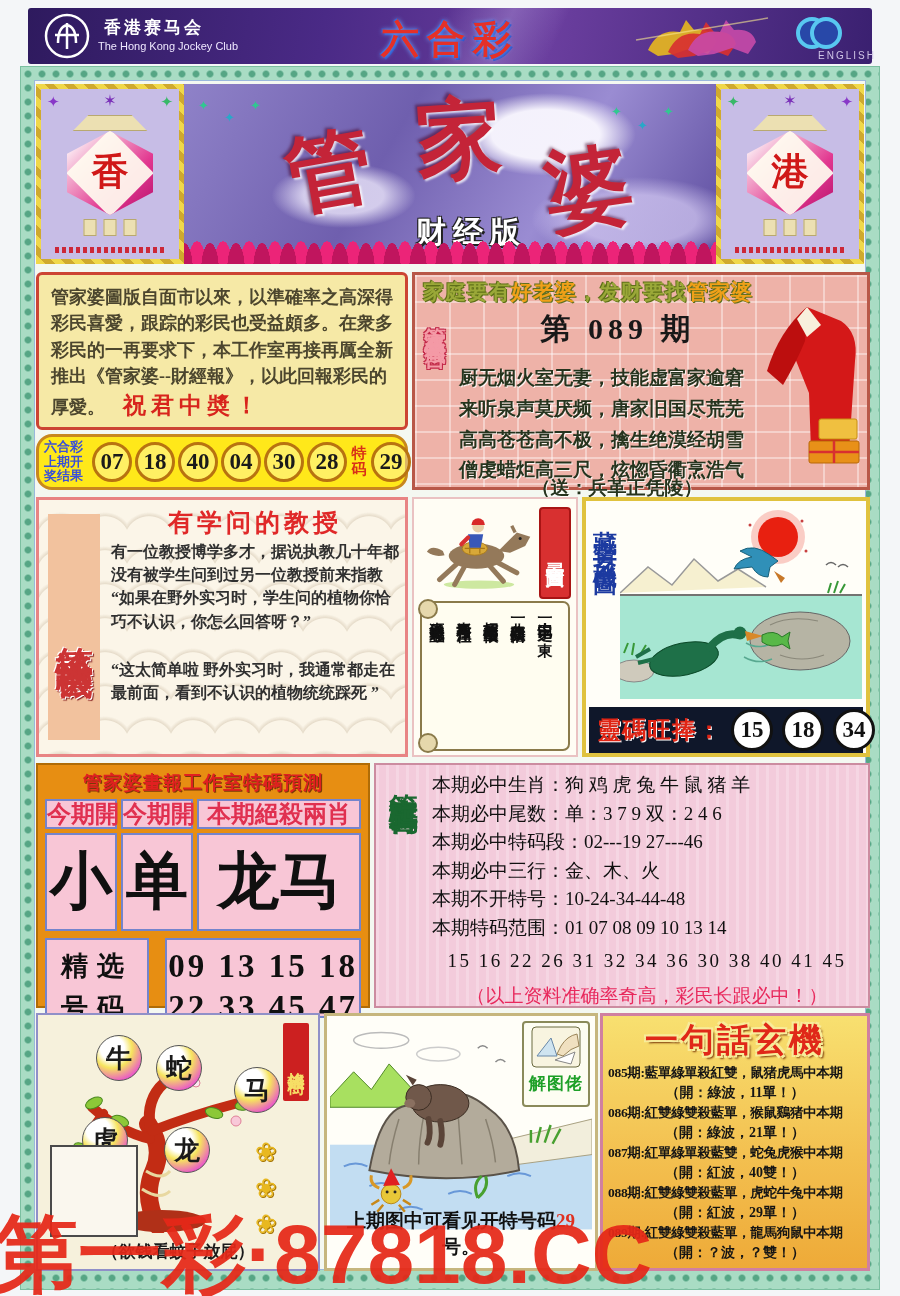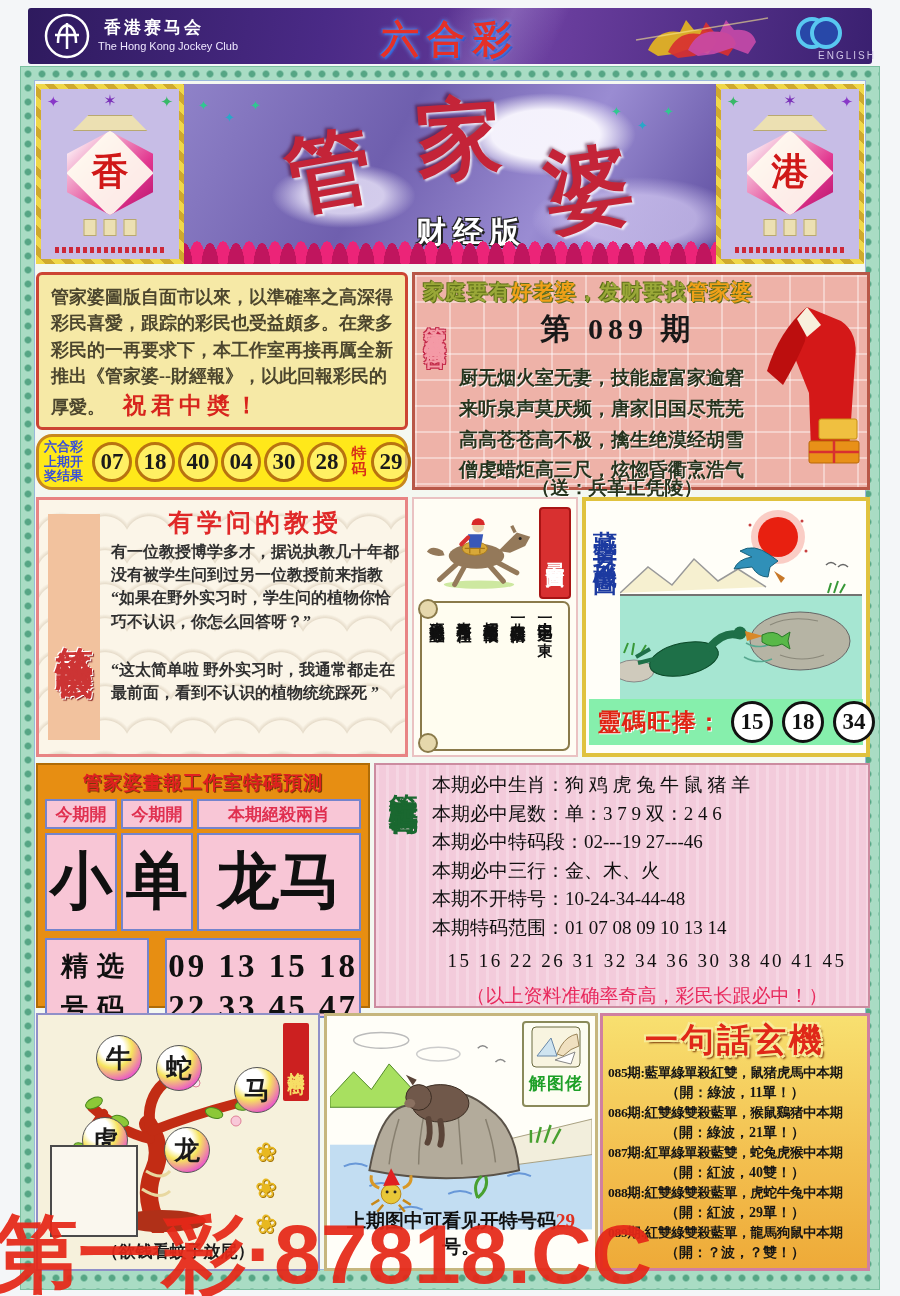--- a/index.html
+++ b/index.html
@@ -141,35 +141,35 @@
   .scroll::before{top:-4px;} .scroll::after{bottom:-4px;}
   .scroll-text{position:absolute;inset:7px 10px;writing-mode:vertical-rl;}
   .scroll-text div{font-size:15px;font-weight:bold;color:#101010;line-height:1.8;letter-spacing:1px;}
 
   
   .hidden-box{left:582px;top:497px;width:288px;height:260px;box-sizing:border-box;
     border:4px solid #e0c23e;background:#fffef8;}
   .hidden-side{position:absolute;left:3px;top:10px;writing-mode:vertical-rl;
     font-size:24px;font-weight:bold;color:#1c3aa0;letter-spacing:11px;}
   .sea-art{position:absolute;left:34px;top:4px;width:242px;height:196px;}
-  .lucky-strip{position:absolute;left:3px;right:3px;bottom:8px;height:46px;background:#86efac;
+  .lucky-strip{position:absolute;left:3px;right:3px;bottom:0;height:46px;background:#0f172a;
     display:flex;align-items:center;gap:9px;padding:0 8px;box-sizing:border-box;}
   .lucky-label{color:#e02414;font-size:24px;font-weight:bold;letter-spacing:1px;
     text-shadow:1px 1px 0 #fff;white-space:nowrap;}
   .lucky-ball{width:36px;height:36px;flex:none;border:3px solid #111;border-radius:50%;background:#fff;
     display:flex;align-items:center;justify-content:center;font-size:23px;font-weight:bold;color:#111;}
 
   
   .pred-box{left:36px;top:763px;width:334px;height:245px;box-sizing:border-box;
     background:#e78e12;border:2px solid #b06c06;padding:5px 7px;}
   .pred-title{text-align:center;color:#e02020;font-weight:bold;font-size:19px;letter-spacing:1px;
     text-shadow:1px 1px 0 #7a3808;white-space:nowrap;}
   .pred-grid{margin-top:3px;display:grid;grid-template-columns:72px 72px 1fr;gap:4px;}
   .pcell{background:#f8c6d6;border:2px solid #7484cc;text-align:center;box-sizing:border-box;}
-  .phead{color:#e03050;font-size:17px;font-weight:bold;height:30px;line-height:27px;white-space:nowrap;}
+  .phead{color:#e03050;font-size:24px;font-weight:bold;height:30px;line-height:27px;white-space:nowrap;}
   .pval{color:#101010;font-size:62px;font-weight:bold;height:98px;line-height:92px;}
   .pred-bottom{margin-top:7px;display:grid;grid-template-columns:104px 1fr;gap:16px;}
   .psel{color:#101010;font-weight:bold;font-size:27px;letter-spacing:9px;line-height:1.55;padding-top:6px;height:80px;}
   .pnums{color:#101010;font-weight:bold;font-size:33px;letter-spacing:3px;line-height:1.25;padding-top:6px;height:80px;}
 
   
   .direct-box{left:374px;top:763px;width:496px;height:245px;box-sizing:border-box;
     background-color:#f3cbdb;border:2px solid #cc8ca0;
     background-image:repeating-linear-gradient(90deg,rgba(255,255,255,.22) 0 3px,transparent 3px 10px);}
   .direct-side{position:absolute;left:8px;top:6px;writing-mode:vertical-rl;

